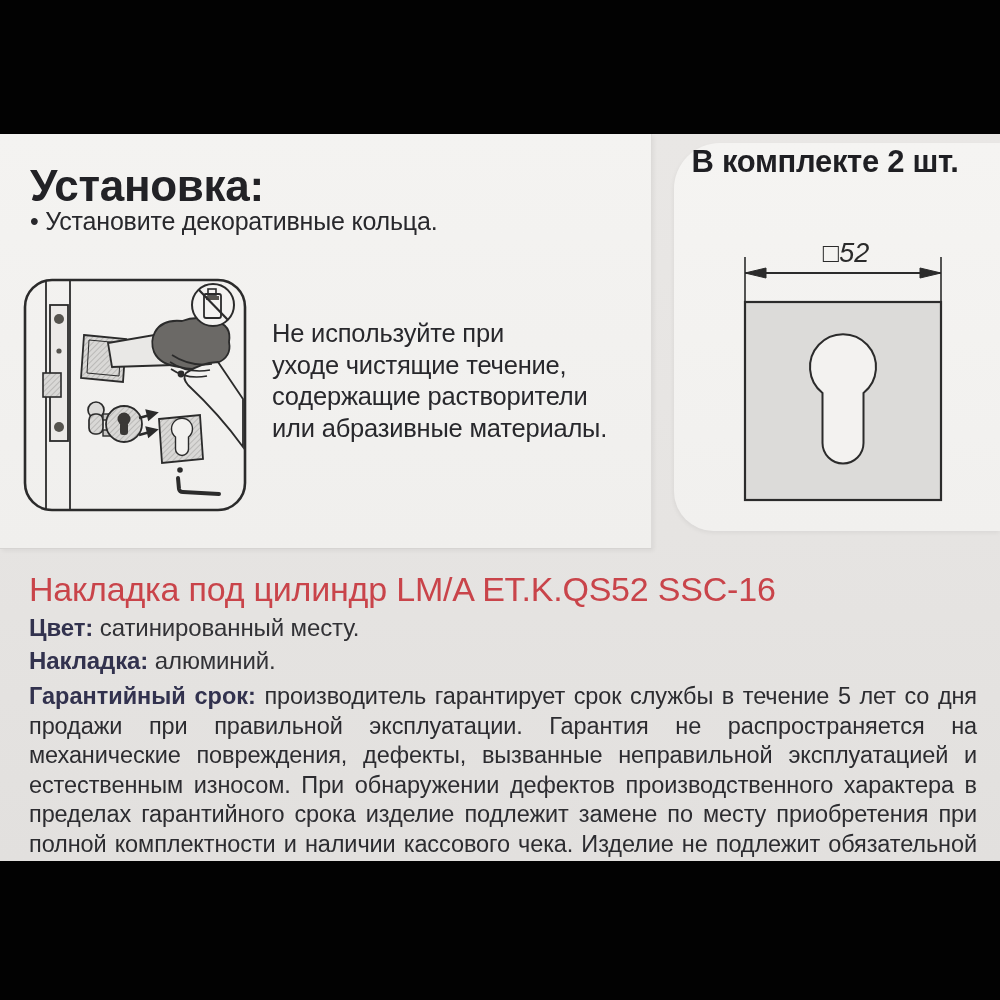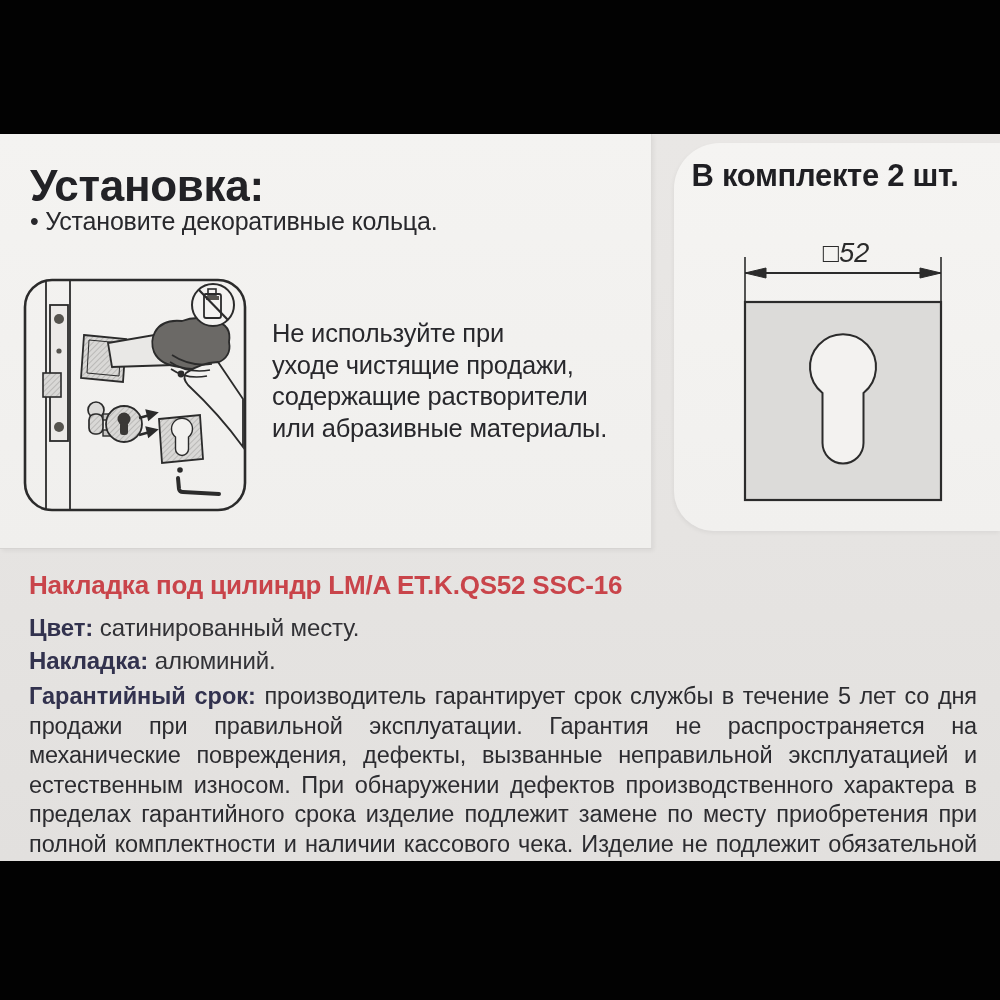--- a/index.html
+++ b/index.html
@@ -20,27 +20,27 @@
             background:linear-gradient(180deg,#f5f4f2,#f1f0ee);
             border-radius:46px 0 0 40px;
             box-shadow:-1px 2px 4px rgba(0,0,0,.05);}
   .h-install{position:absolute;left:30px;top:27px;margin:0;font-size:44px;font-weight:bold;
              color:#222226;letter-spacing:-.3px;}
   .steps{position:absolute;left:30px;top:71px;font-size:25px;color:#28282c;line-height:33px;
          letter-spacing:-.2px;}
   .important{position:absolute;left:272px;top:184px;color:#28282c;}
   .important h2{margin:0 0 12px 0;font-size:31px;font-weight:bold;color:#222226;}
   .important .body{font-size:25.5px;line-height:31.5px;white-space:pre-line;letter-spacing:-.2px;}
-  .kit-label{position:absolute;left:660px;top:24px;width:330px;text-align:center;
+  .kit-label{position:absolute;left:660px;top:10px;width:330px;text-align:center;
              font-size:31px;font-weight:bold;color:#1f1f23;letter-spacing:-.3px;}
   .illu{position:absolute;left:22px;top:143px;}
   .dim-svg{position:absolute;left:700px;top:100px;}
   
   .desc{position:absolute;left:0;top:414px;width:1000px;height:313px;}
-  .p-title{position:absolute;left:29px;top:22px;font-size:26px;font-weight:bold;letter-spacing:-.2px;}
+  .p-title{position:absolute;left:29px;top:22px;font-size:34px;font-weight:normal;letter-spacing:-.2px;}
   .spec{position:absolute;left:29px;font-size:24px;color:#323236;letter-spacing:-.1px;}
   .spec.s0{top:66px;} .spec.s1{top:99px;}
   .lbl{font-weight:bold;text-align:right;}
   .warranty{position:absolute;left:29px;top:134px;width:948px;margin:0;font-size:23.5px;
             line-height:29.6px;color:#2c2c30;text-align:justify;letter-spacing:-.1px;}
   .warranty .lbl{letter-spacing:0;}
   svg text{font-family:"Liberation Sans",sans-serif;}
 </style>
 </head>
 <body>
@@ -51,21 +51,21 @@
   <div class="photo">
 
     <div class="leaflet">
       <h1 class="h-install">Установка:</h1>
       <div class="steps">
         <div>• Установите декоративные кольца.</div>
       </div>
 
       <div class="important">
         <div class="body">Не используйте при
-уходе чистящие продажи,
+уходе чистящие течение,
 содержащие растворители
 или абразивные материалы.</div>
       </div>
     </div>
 
     <svg class="illu" width="228" height="238" viewBox="0 0 228 238">
       <defs>
         <pattern id="hatch" width="4" height="4" patternUnits="userSpaceOnUse" patternTransform="rotate(45)">
           <rect width="4" height="4" fill="#d9d8d6"></rect>
           <line x1="0" y1="0" x2="0" y2="4" stroke="#a6a4a2" stroke-width="1.2"></line>

